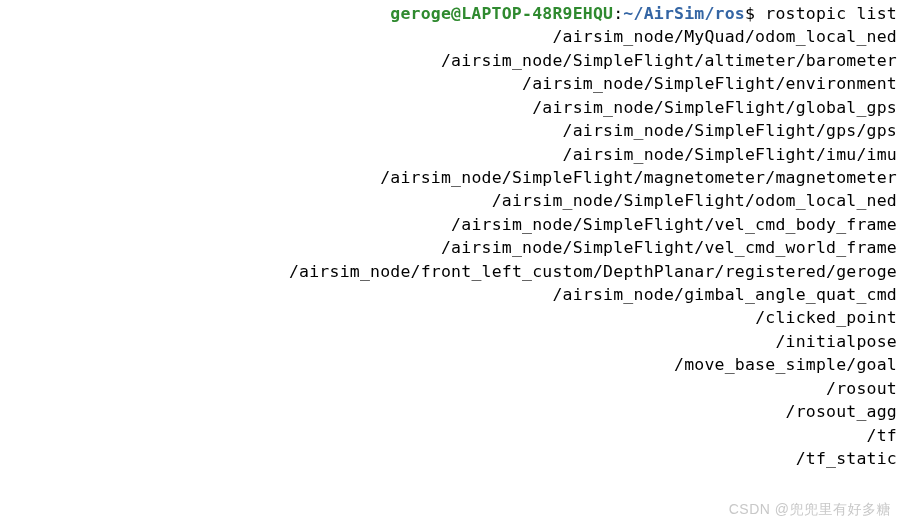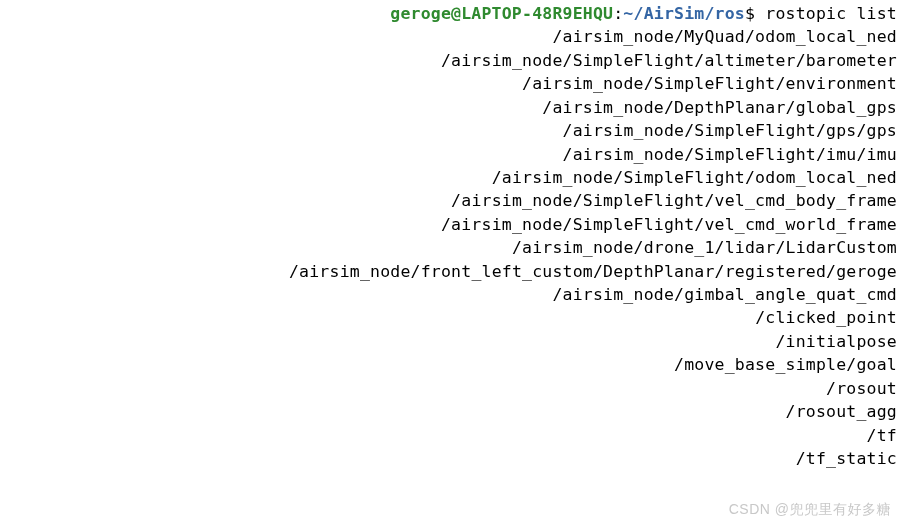--- a/index.html
+++ b/index.html
@@ -51,27 +51,27 @@
     }
   </style>
 </head>
 <body>
 
 <div class="line"><span class="user-host">geroge@LAPTOP-48R9EHQU</span><span class="dollar">:</span><span class="path">~/AirSim/ros</span><span class="dollar">$</span> <span class="cmd">rostopic list</span></div>
 <div id="topics-container">
     <div class="line topic">/airsim_node/MyQuad/odom_local_ned</div>
     <div class="line topic">/airsim_node/SimpleFlight/altimeter/barometer</div>
     <div class="line topic">/airsim_node/SimpleFlight/environment</div>
-    <div class="line topic">/airsim_node/DepthPlanar/global_gps</div>
+    <div class="line topic">/airsim_node/SimpleFlight/global_gps</div>
     <div class="line topic">/airsim_node/SimpleFlight/gps/gps</div>
     <div class="line topic">/airsim_node/SimpleFlight/imu/imu</div>
+    <div class="line topic">/airsim_node/SimpleFlight/magnetometer/magnetometer</div>
     <div class="line topic">/airsim_node/SimpleFlight/odom_local_ned</div>
     <div class="line topic">/airsim_node/SimpleFlight/vel_cmd_body_frame</div>
     <div class="line topic">/airsim_node/SimpleFlight/vel_cmd_world_frame</div>
-    <div class="line topic">/airsim_node/drone_1/lidar/LidarCustom</div>
     <div class="line topic">/airsim_node/front_left_custom/DepthPlanar/registered/geroge</div>
     <div class="line topic">/airsim_node/gimbal_angle_quat_cmd</div>
     <div class="line topic">/clicked_point</div>
     <div class="line topic">/initialpose</div>
     <div class="line topic">/move_base_simple/goal</div>
     <div class="line topic">/rosout</div>
     <div class="line topic">/rosout_agg</div>
     <div class="line topic">/tf</div>
     <div class="line topic">/tf_static</div>
   </div>

